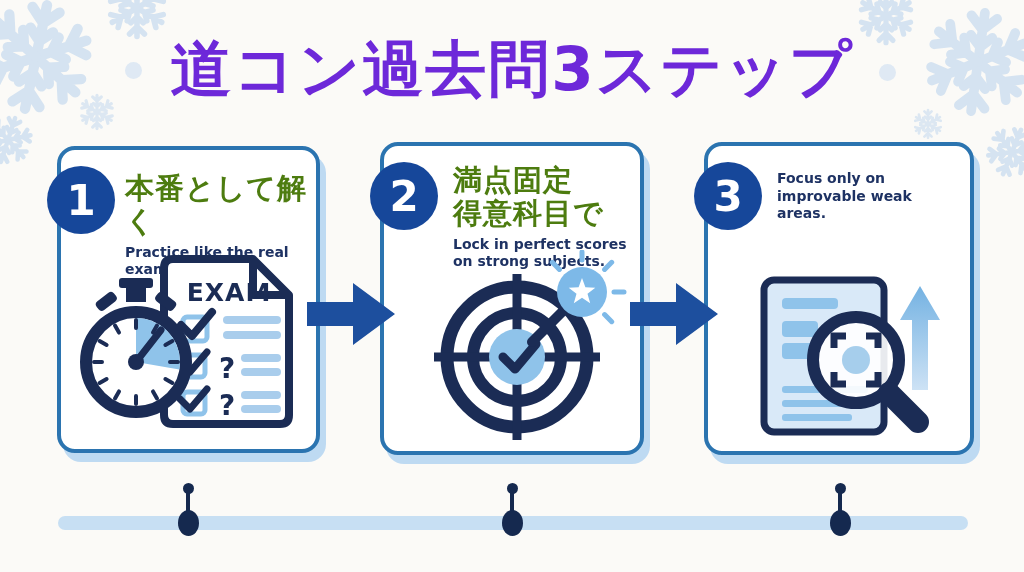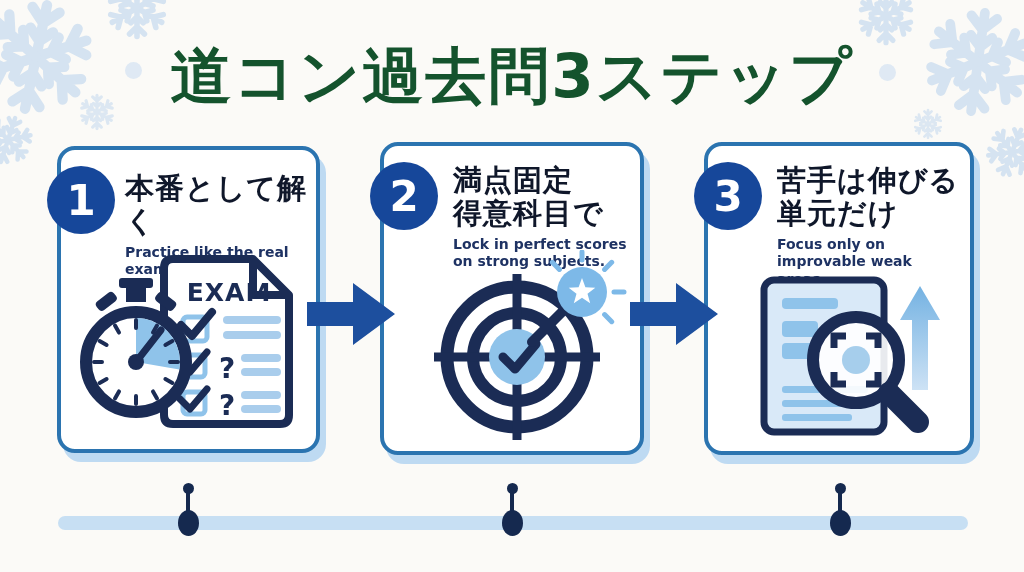--- a/index.html
+++ b/index.html
@@ -4,38 +4,38 @@
 <style>
   html,body{margin:0;padding:0;}
   body{font-family:"DejaVu Sans","Liberation Sans",sans-serif;background:#e8e8e8;}
   .canvas{position:relative;width:1024px;height:572px;background:#fbfaf7;overflow:hidden;}
 
   
   .deco-layer{position:absolute;inset:0;pointer-events:none;}
 
   
   .page-title{position:absolute;left:0;right:0;top:26px;text-align:center;
-    font-size:61px;line-height:1.1;font-weight:900;color:#14532d;letter-spacing:2px;margin:16px;}
+    font-size:61px;line-height:1.1;font-weight:900;color:#6d28d9;letter-spacing:2px;margin:9px;}
   .title-dot{position:absolute;width:17px;height:17px;border-radius:50%;background:#dfe9f4;}
   .title-dot.left{left:125px;top:62px;}
   .title-dot.right{left:879px;top:64px;}
 
   
   .card{position:absolute;box-sizing:border-box;background:#ffffff;
     border:4px solid #2b74b0;border-radius:18px;box-shadow:6px 9px 0 #bedaf2;z-index:1;}
   .card1{left:57px;top:146px;width:263px;height:307px;}
   .card2{left:380px;top:142px;width:264px;height:313px;}
   .card3{left:704px;top:142px;width:270px;height:313px;}
 
   .badge{position:absolute;left:-14px;top:16px;width:68px;height:68px;border-radius:50%;
     background:#16479a;color:#ffffff;display:flex;align-items:center;justify-content:center;
     font-size:42px;font-weight:800;z-index:3;}
   .head{position:absolute;left:64px;top:22px;right:8px;z-index:2;}
   .card2 .head,.card3 .head{left:69px;top:18px;}
-  .jp{font-size:29px;font-weight:900;color:#0f172a;line-height:1.13;letter-spacing:1px;}
+  .jp{font-size:29px;font-weight:900;color:#4d7c0f;line-height:1.13;letter-spacing:1px;}
   .jp span{display:block;}
   .en{margin-top:6px;font-size:14px;font-weight:700;color:#1e3263;line-height:1.25;max-width:190px;}
 
   .art{position:absolute;z-index:2;}
   .card1 .art{left:12px;top:104px;width:240px;height:178px;}
   .card2 .art{left:38px;top:104px;width:205px;height:200px;}
   .card3 .art{left:48px;top:128px;width:200px;height:174px;}
   .art svg{display:block;width:100%;height:100%;}
 
   
@@ -169,24 +169,20 @@
     </div>
   </div>
 
   <svg class="flow-arrow a2" viewBox="0 0 88 62">
     <polygon points="0,19 46,19 46,0 88,31 46,62 46,43 0,43" fill="#1d4f9e"></polygon>
   </svg>
 
   <div class="card card3">
     <div class="badge">3</div>
     <div class="head">
-      <div class="jp">
-        <span>苦手は伸びる</span>
-        <span>単元だけ</span>
-      </div>
       <div class="en">Focus only on improvable weak areas.</div>
     </div>
     <div class="art">
       <svg viewBox="0 0 200 174">
         <defs>
           <linearGradient id="ag" x1="0" y1="0" x2="0" y2="1">
             <stop offset="0" stop-color="#74b2e2"></stop>
             <stop offset="1" stop-color="#cde2f5"></stop>
           </linearGradient>
         </defs>

